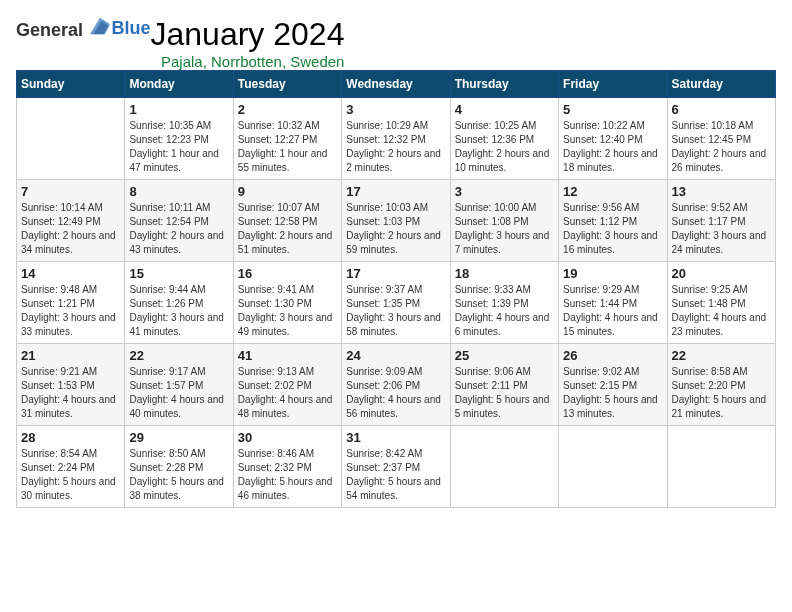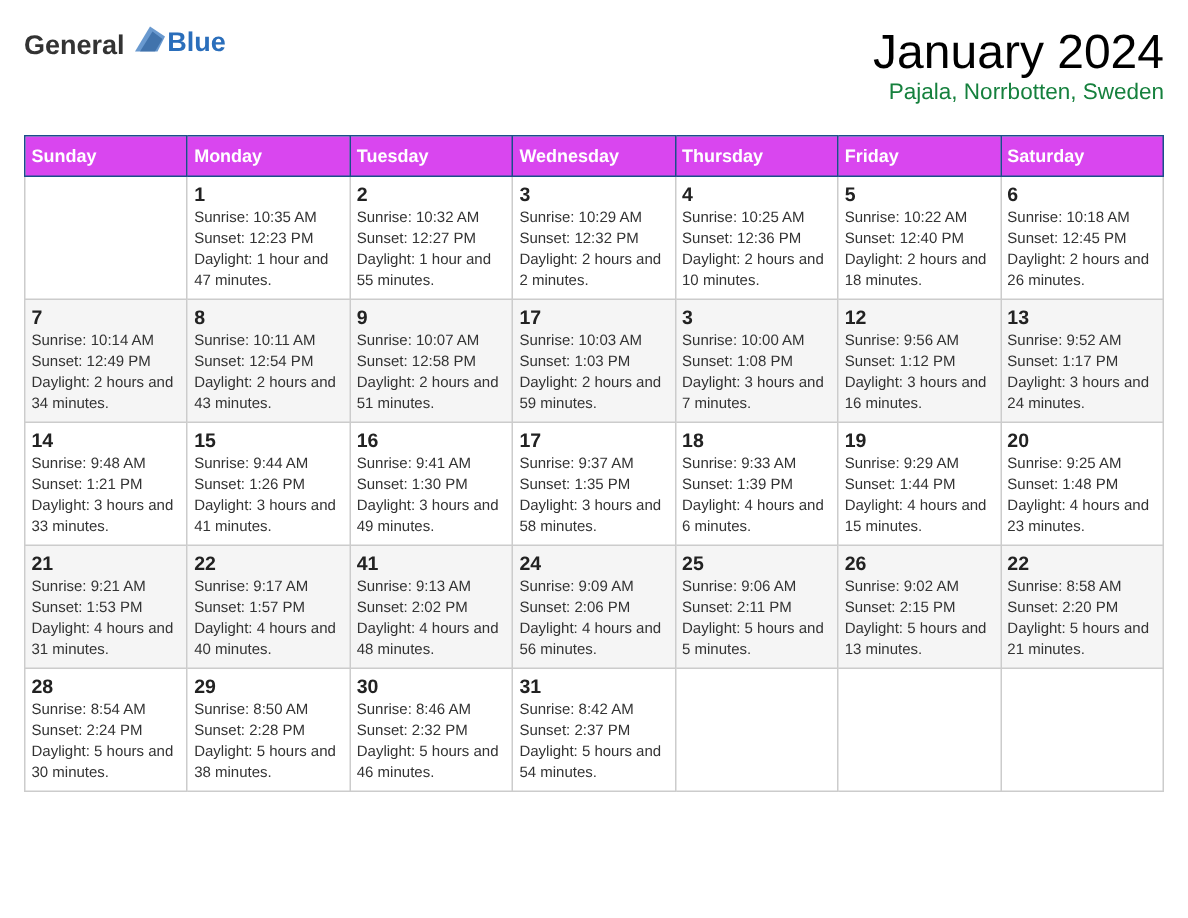--- a/index.html
+++ b/index.html
@@ -6,22 +6,21 @@
     body {
       font-family: Arial, sans-serif;
       background: #fff;
       width: 792px;
       min-height: 612px;
       padding: 16px;
     }
     .header {
       display: flex;
       align-items: flex-start;
-      justify-content: space-between;
-      margin-bottom: 20px;
+      margin-bottom: 0;
     }
     .logo {
       display: flex;
       align-items: center;
       gap: 2px;
     }
     .logo-text-general {
       font-size: 18px;
       font-weight: bold;
       color: #333;
@@ -47,21 +46,21 @@
     .location-title {
       font-size: 15px;
       color: #15803d;
     }
     .calendar {
       width: 100%;
       border-collapse: collapse;
       font-size: 11px;
     }
     .calendar th {
-      background: #d946ef;
+      background: #0c4a6e;
       color: #fff;
       padding: 6px 4px;
       text-align: left;
       font-size: 12px;
       font-weight: bold;
       border: 1px solid #1a4e8a;
     }
     .calendar td {
       border: 1px solid #ccc;
       vertical-align: top;

